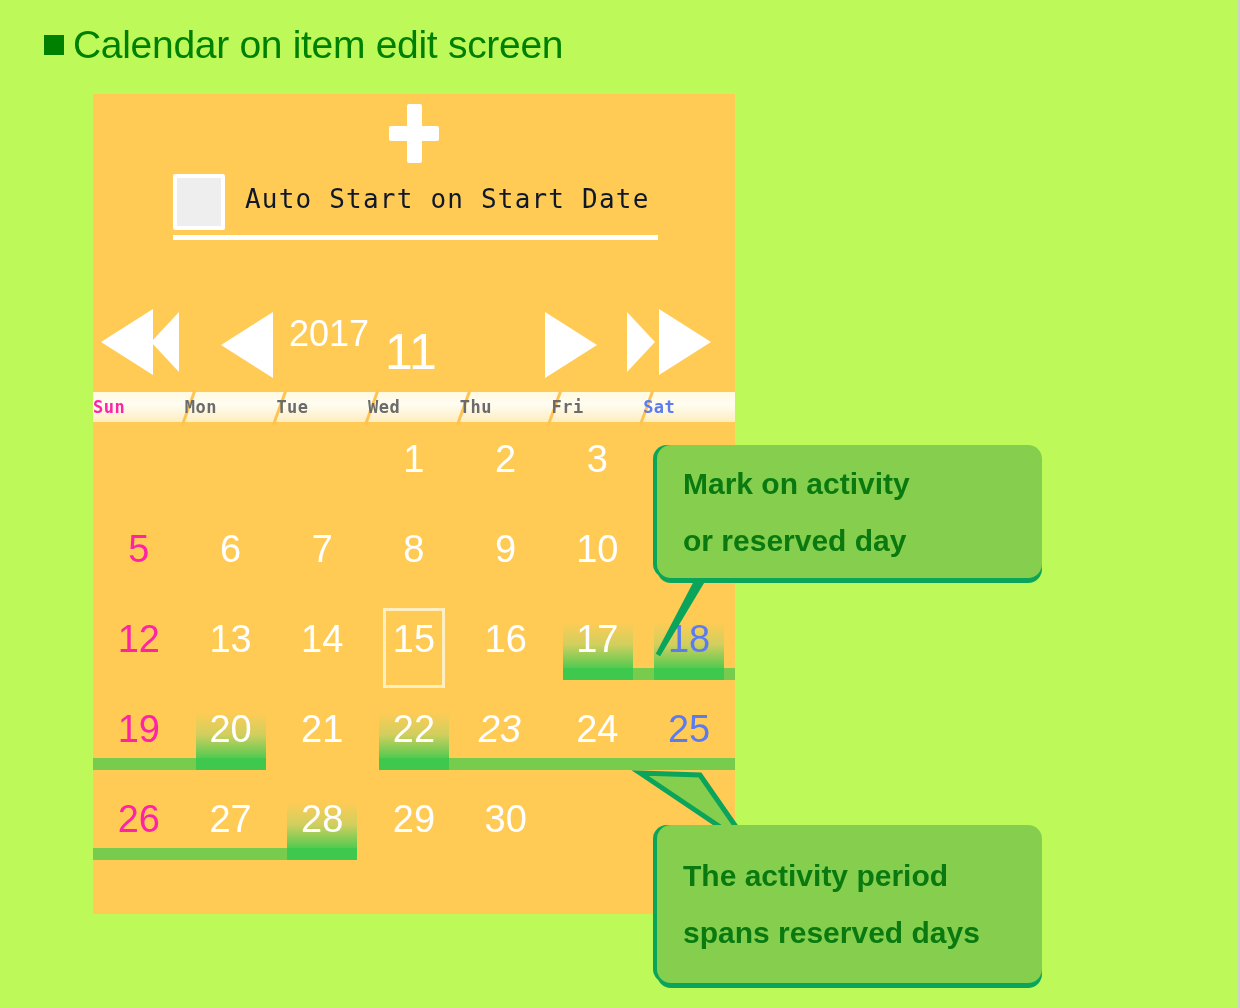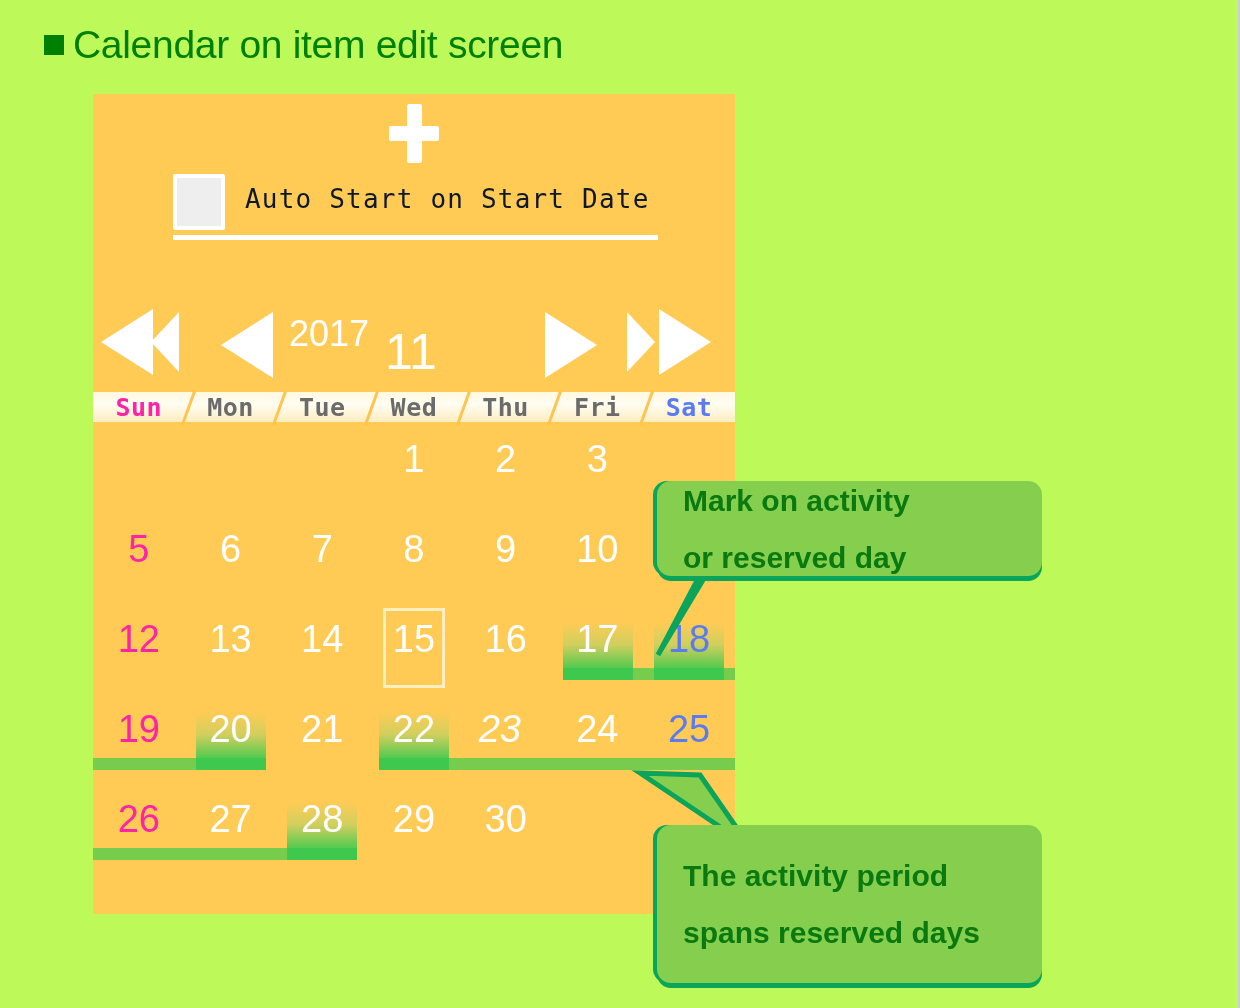--- a/index.html
+++ b/index.html
@@ -195,23 +195,23 @@
     height: 30px;
     background: linear-gradient(to bottom, #fff9e0 0%, #fffdf2 40%, #fdedc0 100%);
     display: flex;
   }
   .weekday-cell {
     position: relative;
     width: 91.7px;
     height: 30px;
     display: flex;
     align-items: center;
-    justify-content: center;
+    justify-content: flex-start;
     font-family: "DejaVu Sans Mono", monospace;
-    font-size: 25px;
+    font-size: 17px;
     font-weight: bold;
     color: #6b6b6b;
     letter-spacing: 0.5px;
   }
   .weekday-cell .slash {
     position: absolute;
     right: -5px;
     top: -2px;
     width: 3px;
     height: 36px;
@@ -307,22 +307,21 @@
     color: #0a7a10;
     font-size: 30px;
     font-weight: bold;
     line-height: 1.9;
     white-space: nowrap;
   }
   #callout-mark {
     left: 657px;
     top: 445px;
     width: 385px;
-    height: 95px;
-    margin-top: 36px;
+    height: 133px;
   }
   #callout-period {
     left: 657px;
     top: 825px;
     width: 385px;
     height: 158px;
   }
   .tail-svg {
     position: absolute;
     z-index: 19;

